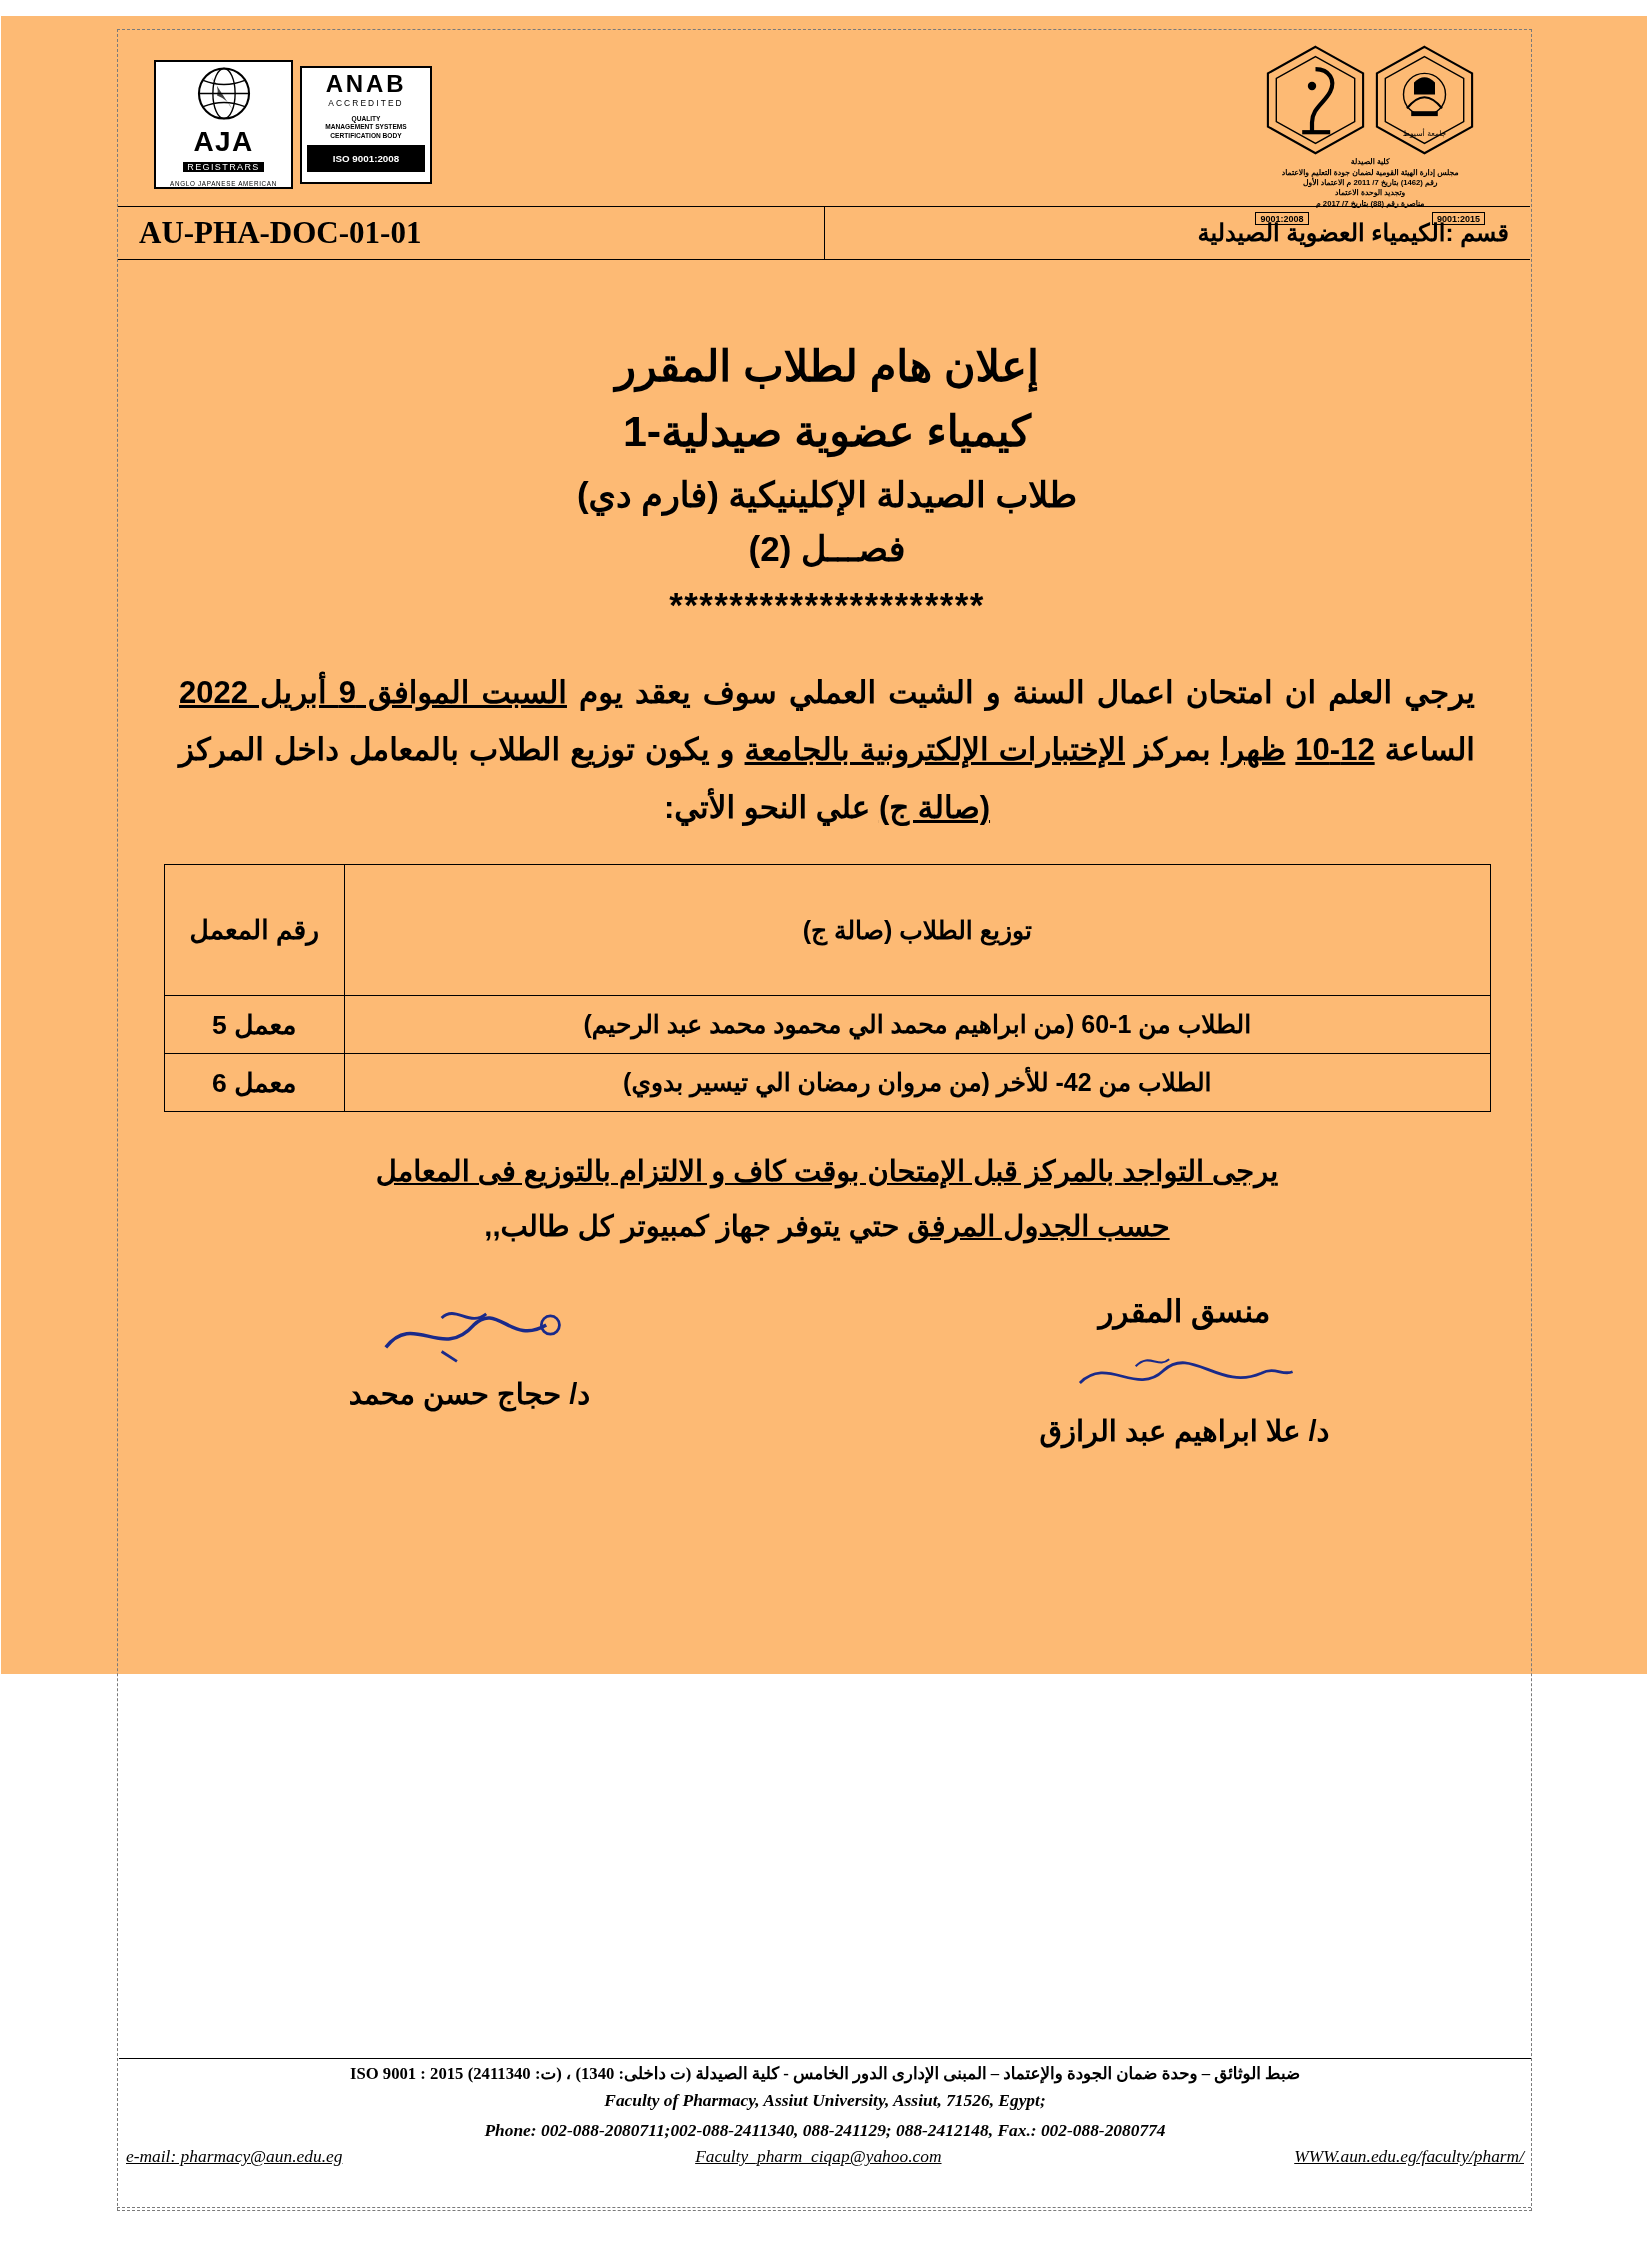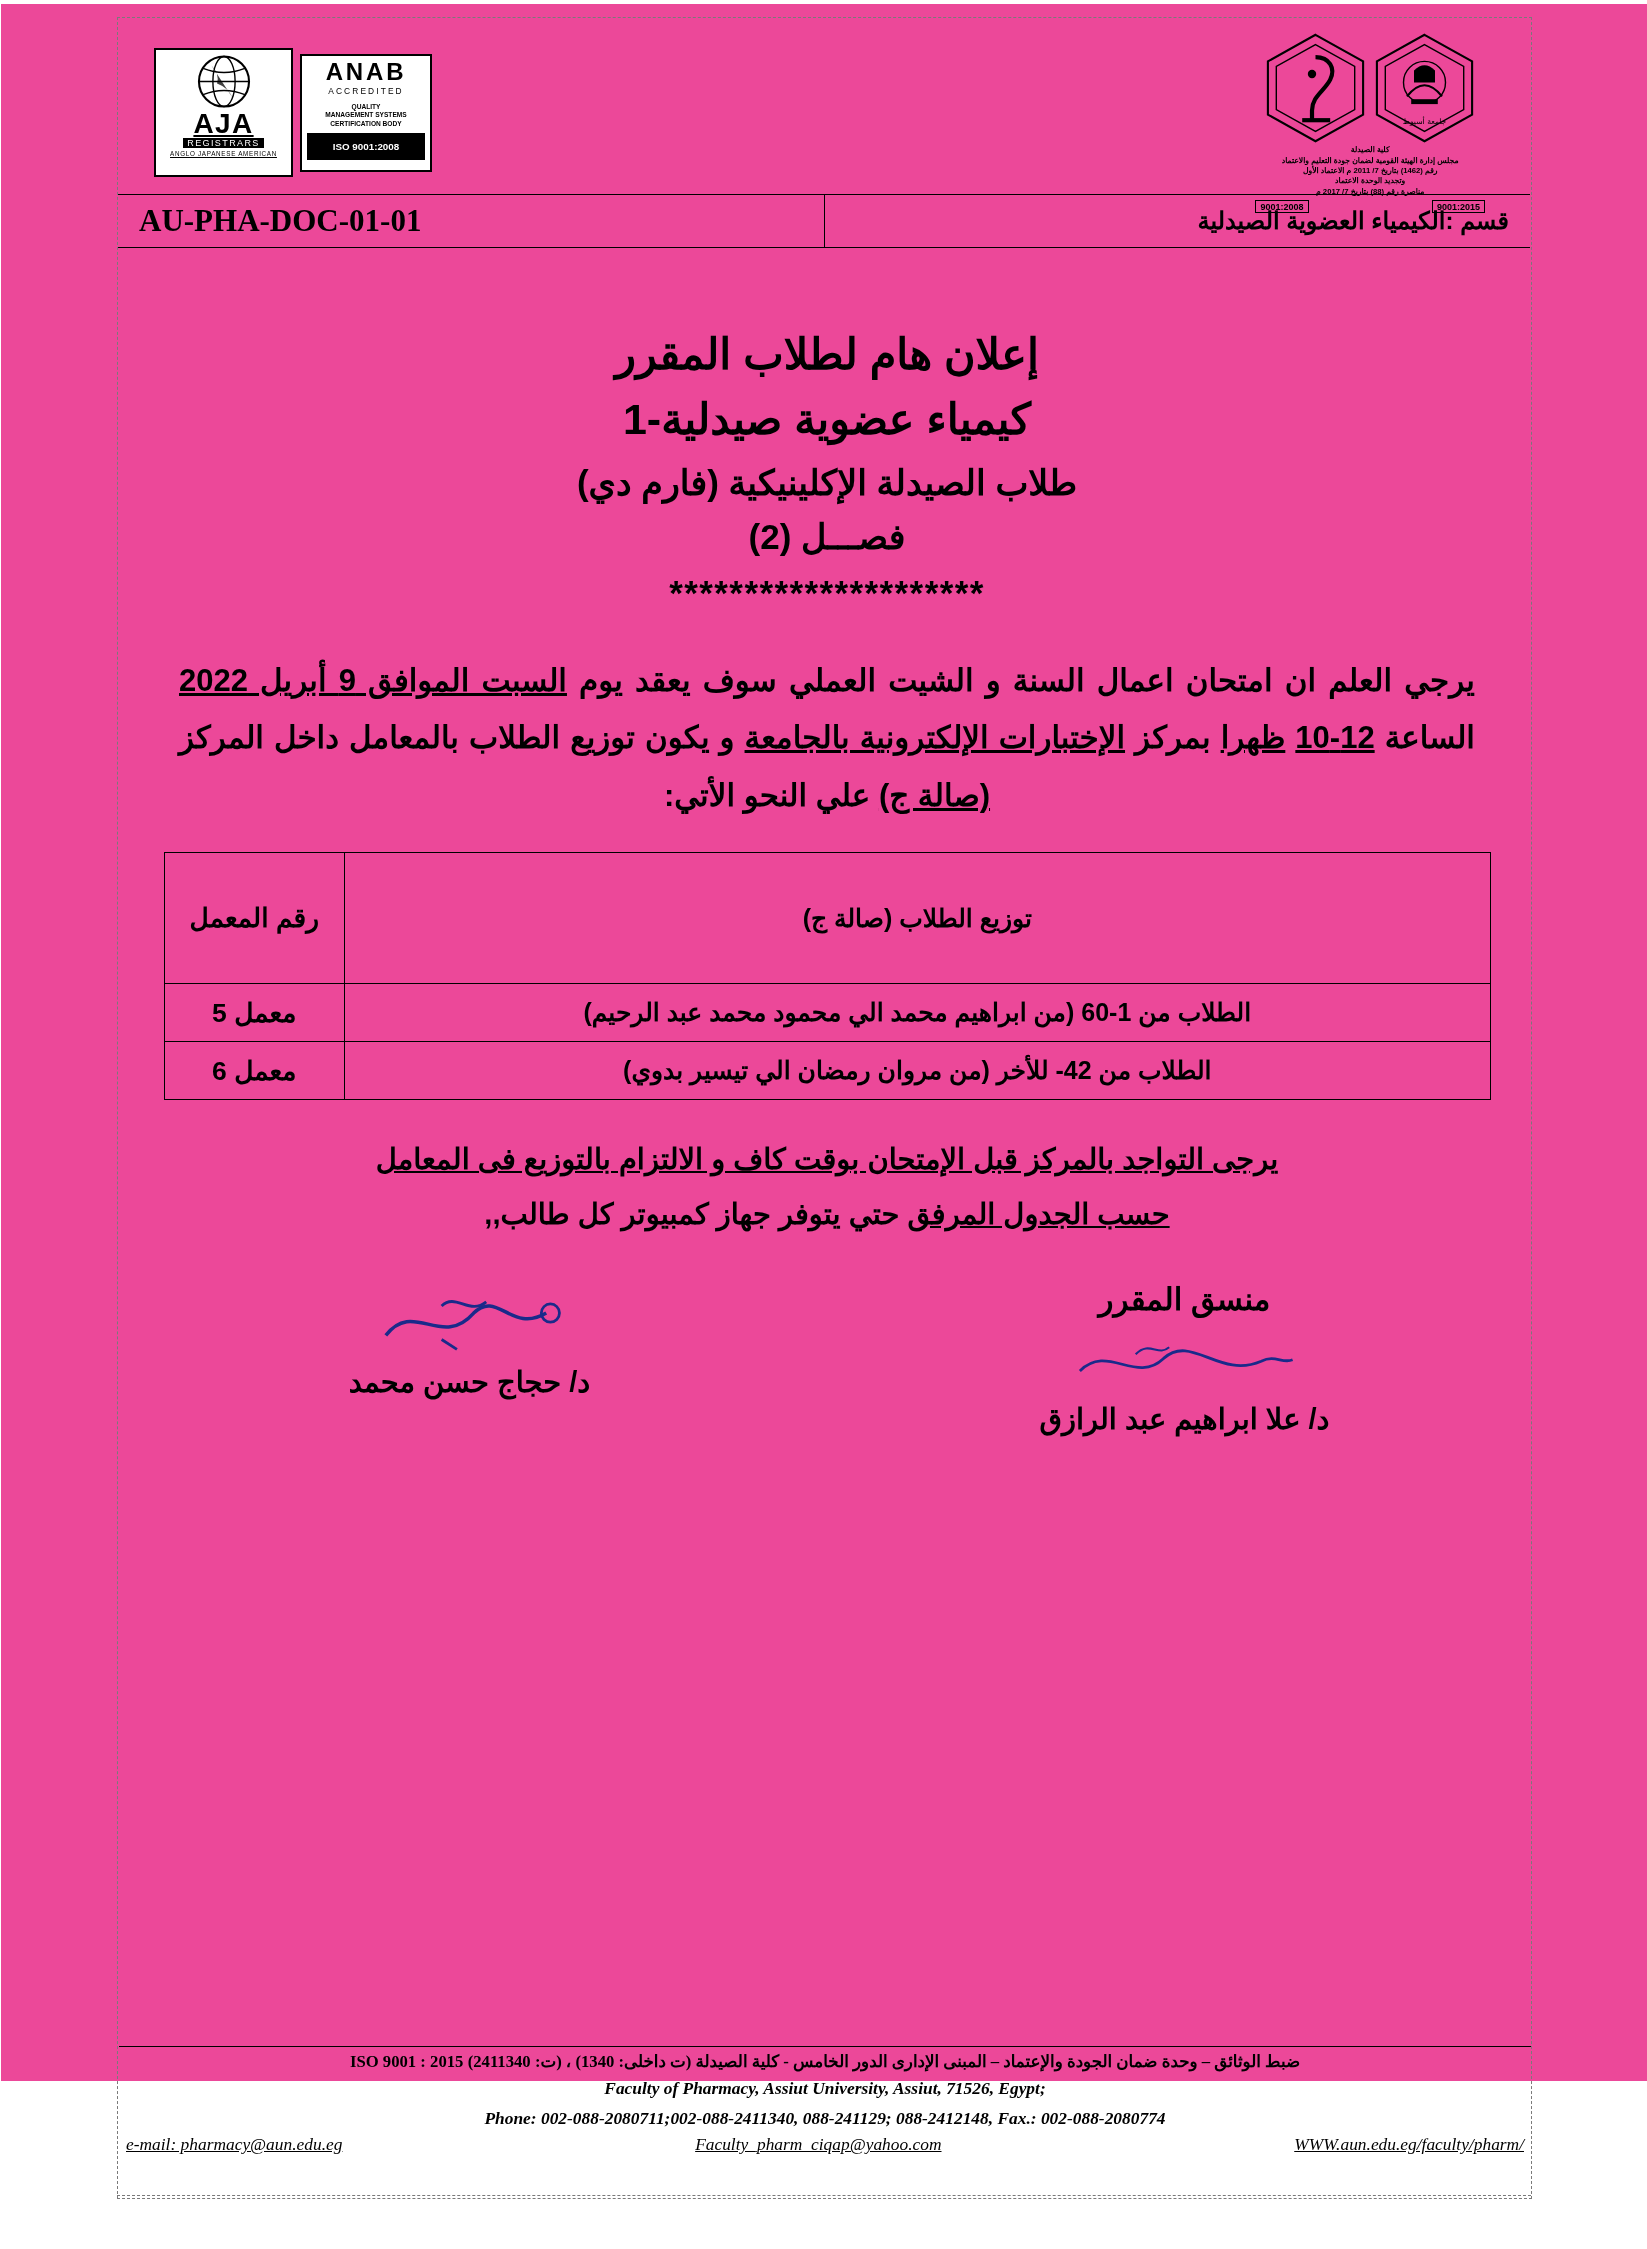--- a/index.html
+++ b/index.html
@@ -11,24 +11,24 @@
     width: 1648px;
     height: 2250px;
     font-family: "Liberation Sans", sans-serif;
     color: #000000;
     position: relative;
     overflow: hidden;
   }
 
   .page {
     position: absolute;
-    top: 4px; left: 0;
+    top: 16px; left: 0;
     width: 1648px;
-    height: 2077px;
-    background: #ec4899;
+    height: 1658px;
+    background: #fdba74;
   }
 
   
   .outer-frame {
     position: absolute;
     left: 117px;
     top: 12.5px;
     width: 1415px;
     height: 2182px;
     border: 1.4px dashed #7a7a7a;
@@ -105,25 +105,24 @@
     direction: ltr;
   }
   .aja-box {
     width: 139px;
     height: 129px;
     border: 2.1px solid #000;
     box-sizing: border-box;
     display: flex;
     flex-direction: column;
     align-items: center;
-    justify-content: flex-start;
+    justify-content: space-between;
     background: #fff;
     position: relative;
     overflow: hidden;
-    text-decoration: underline;
   }
   .aja-globe {
     width: 70px;
     height: 57px;
     margin-top: 2.8px;
   }
   .aja-name {
     font-size: 28px;
     font-weight: bold;
     letter-spacing: 1.4px;

